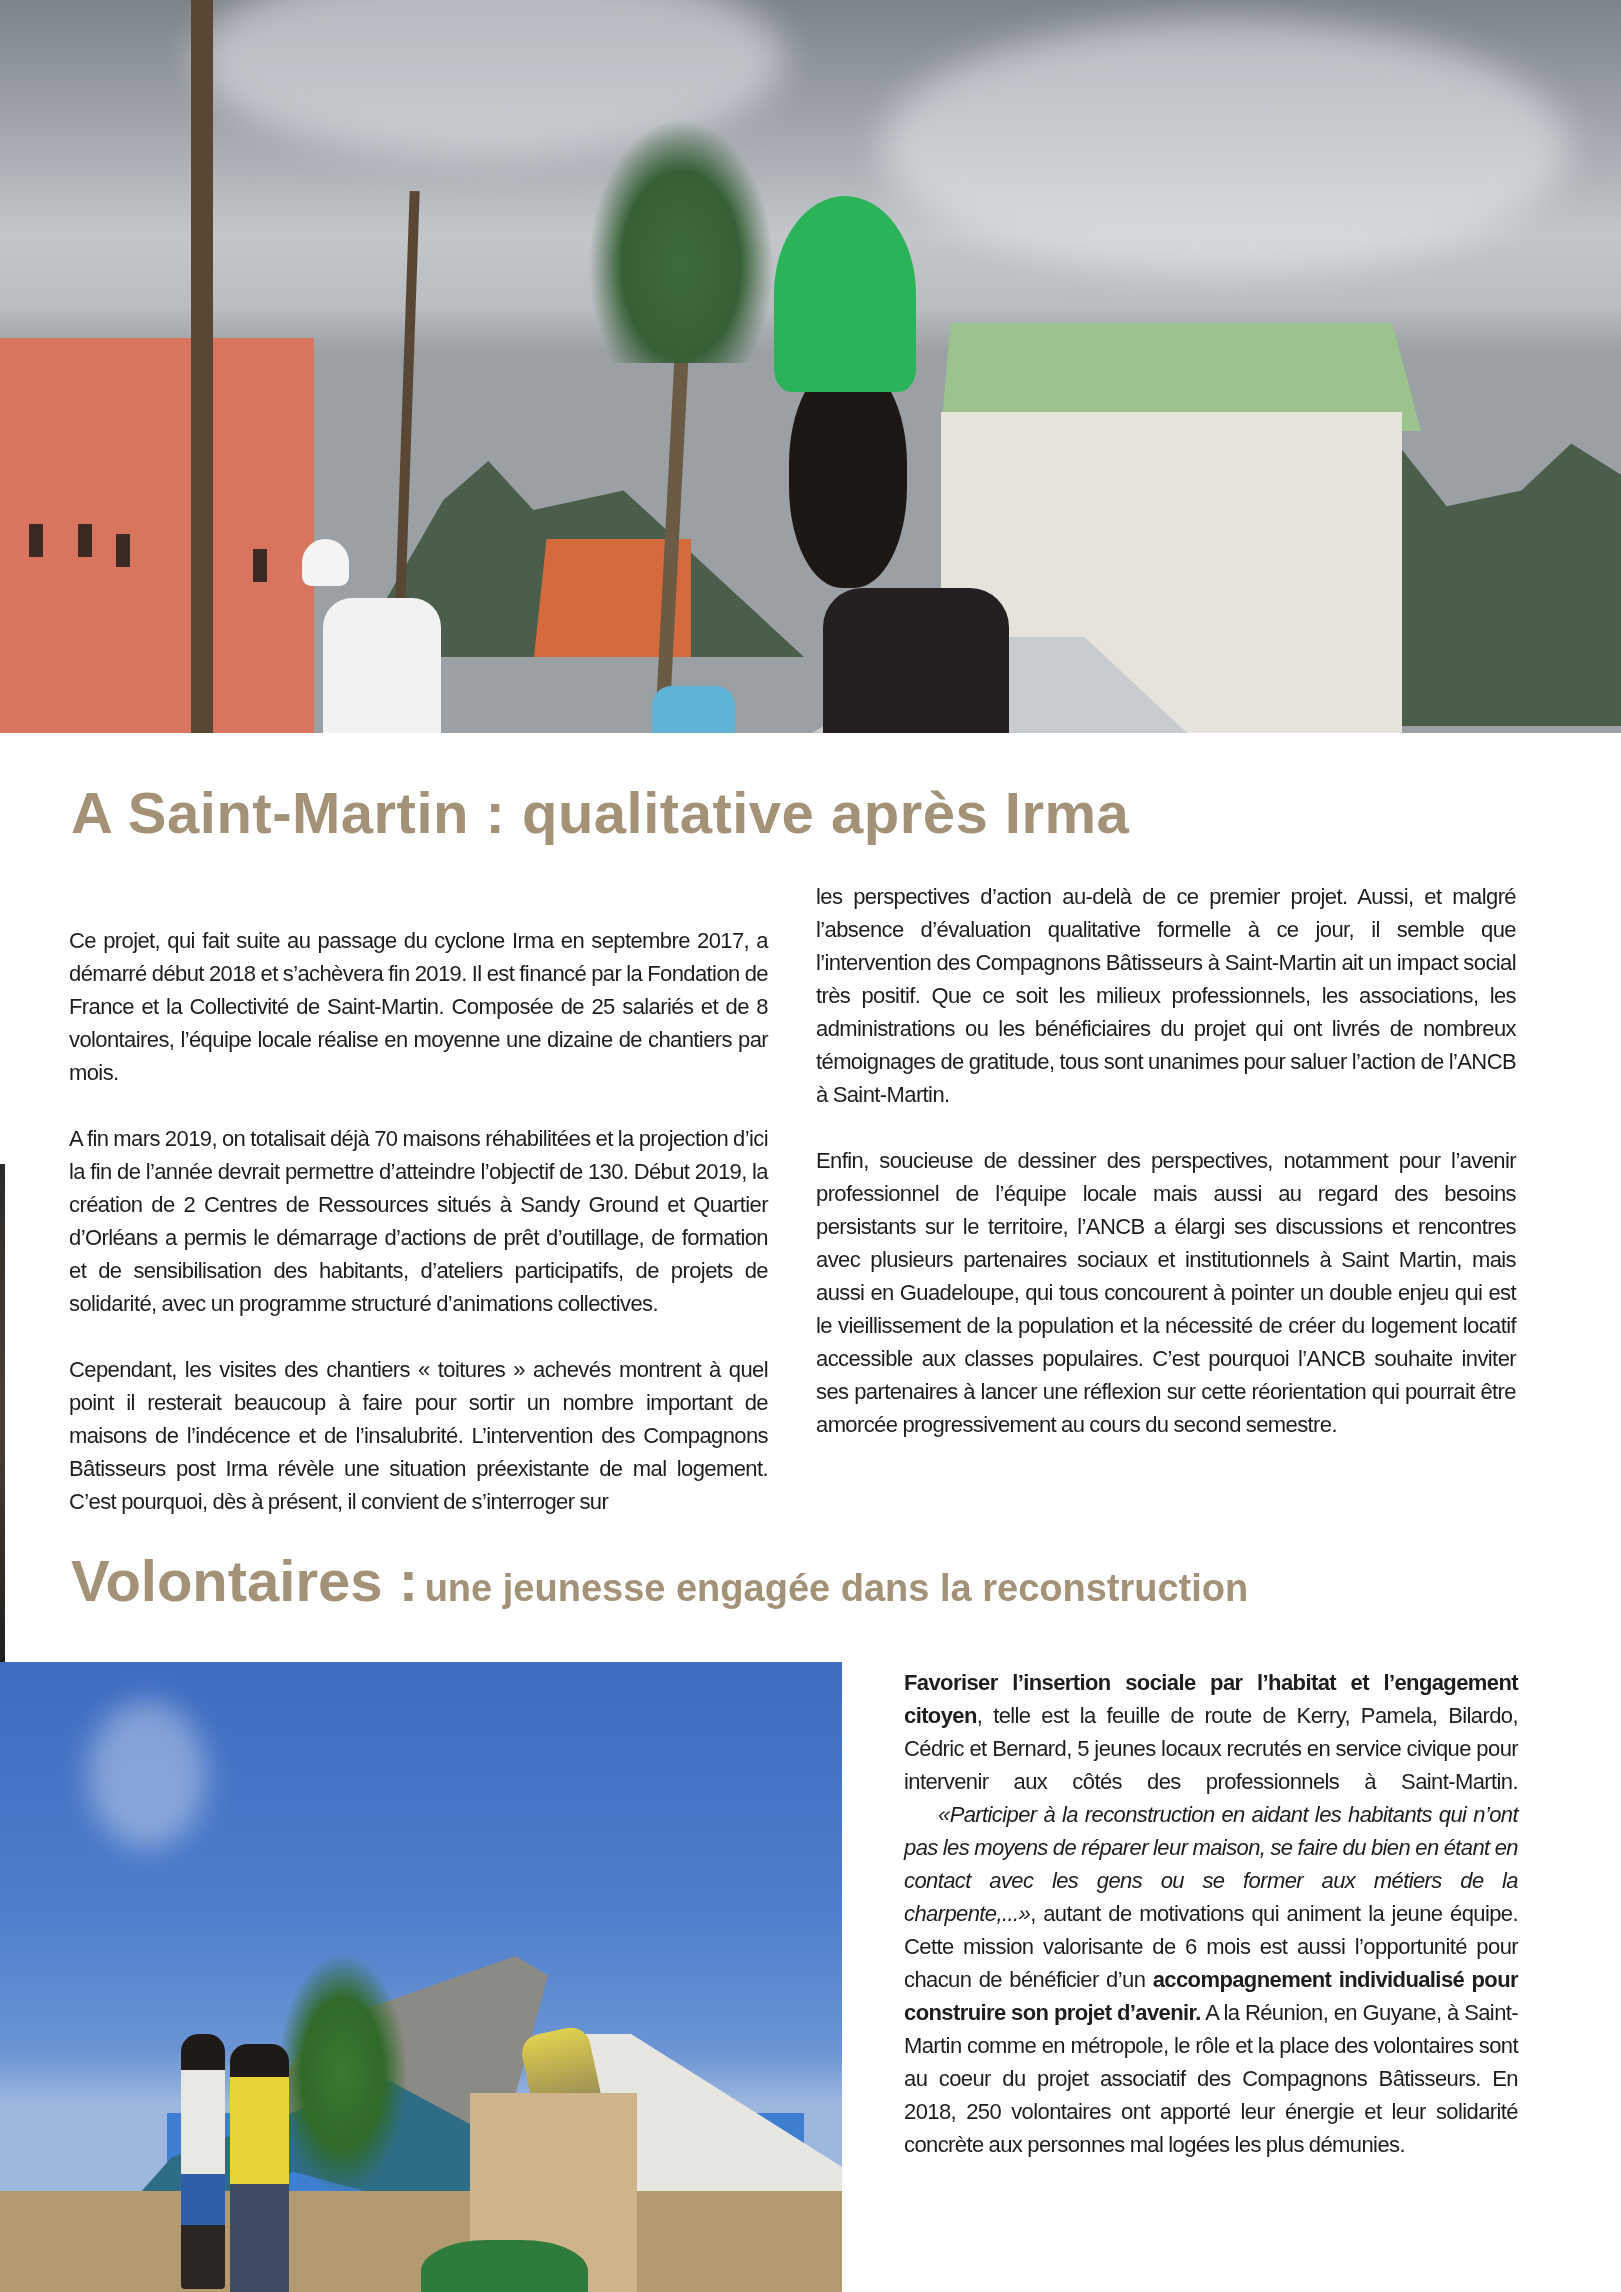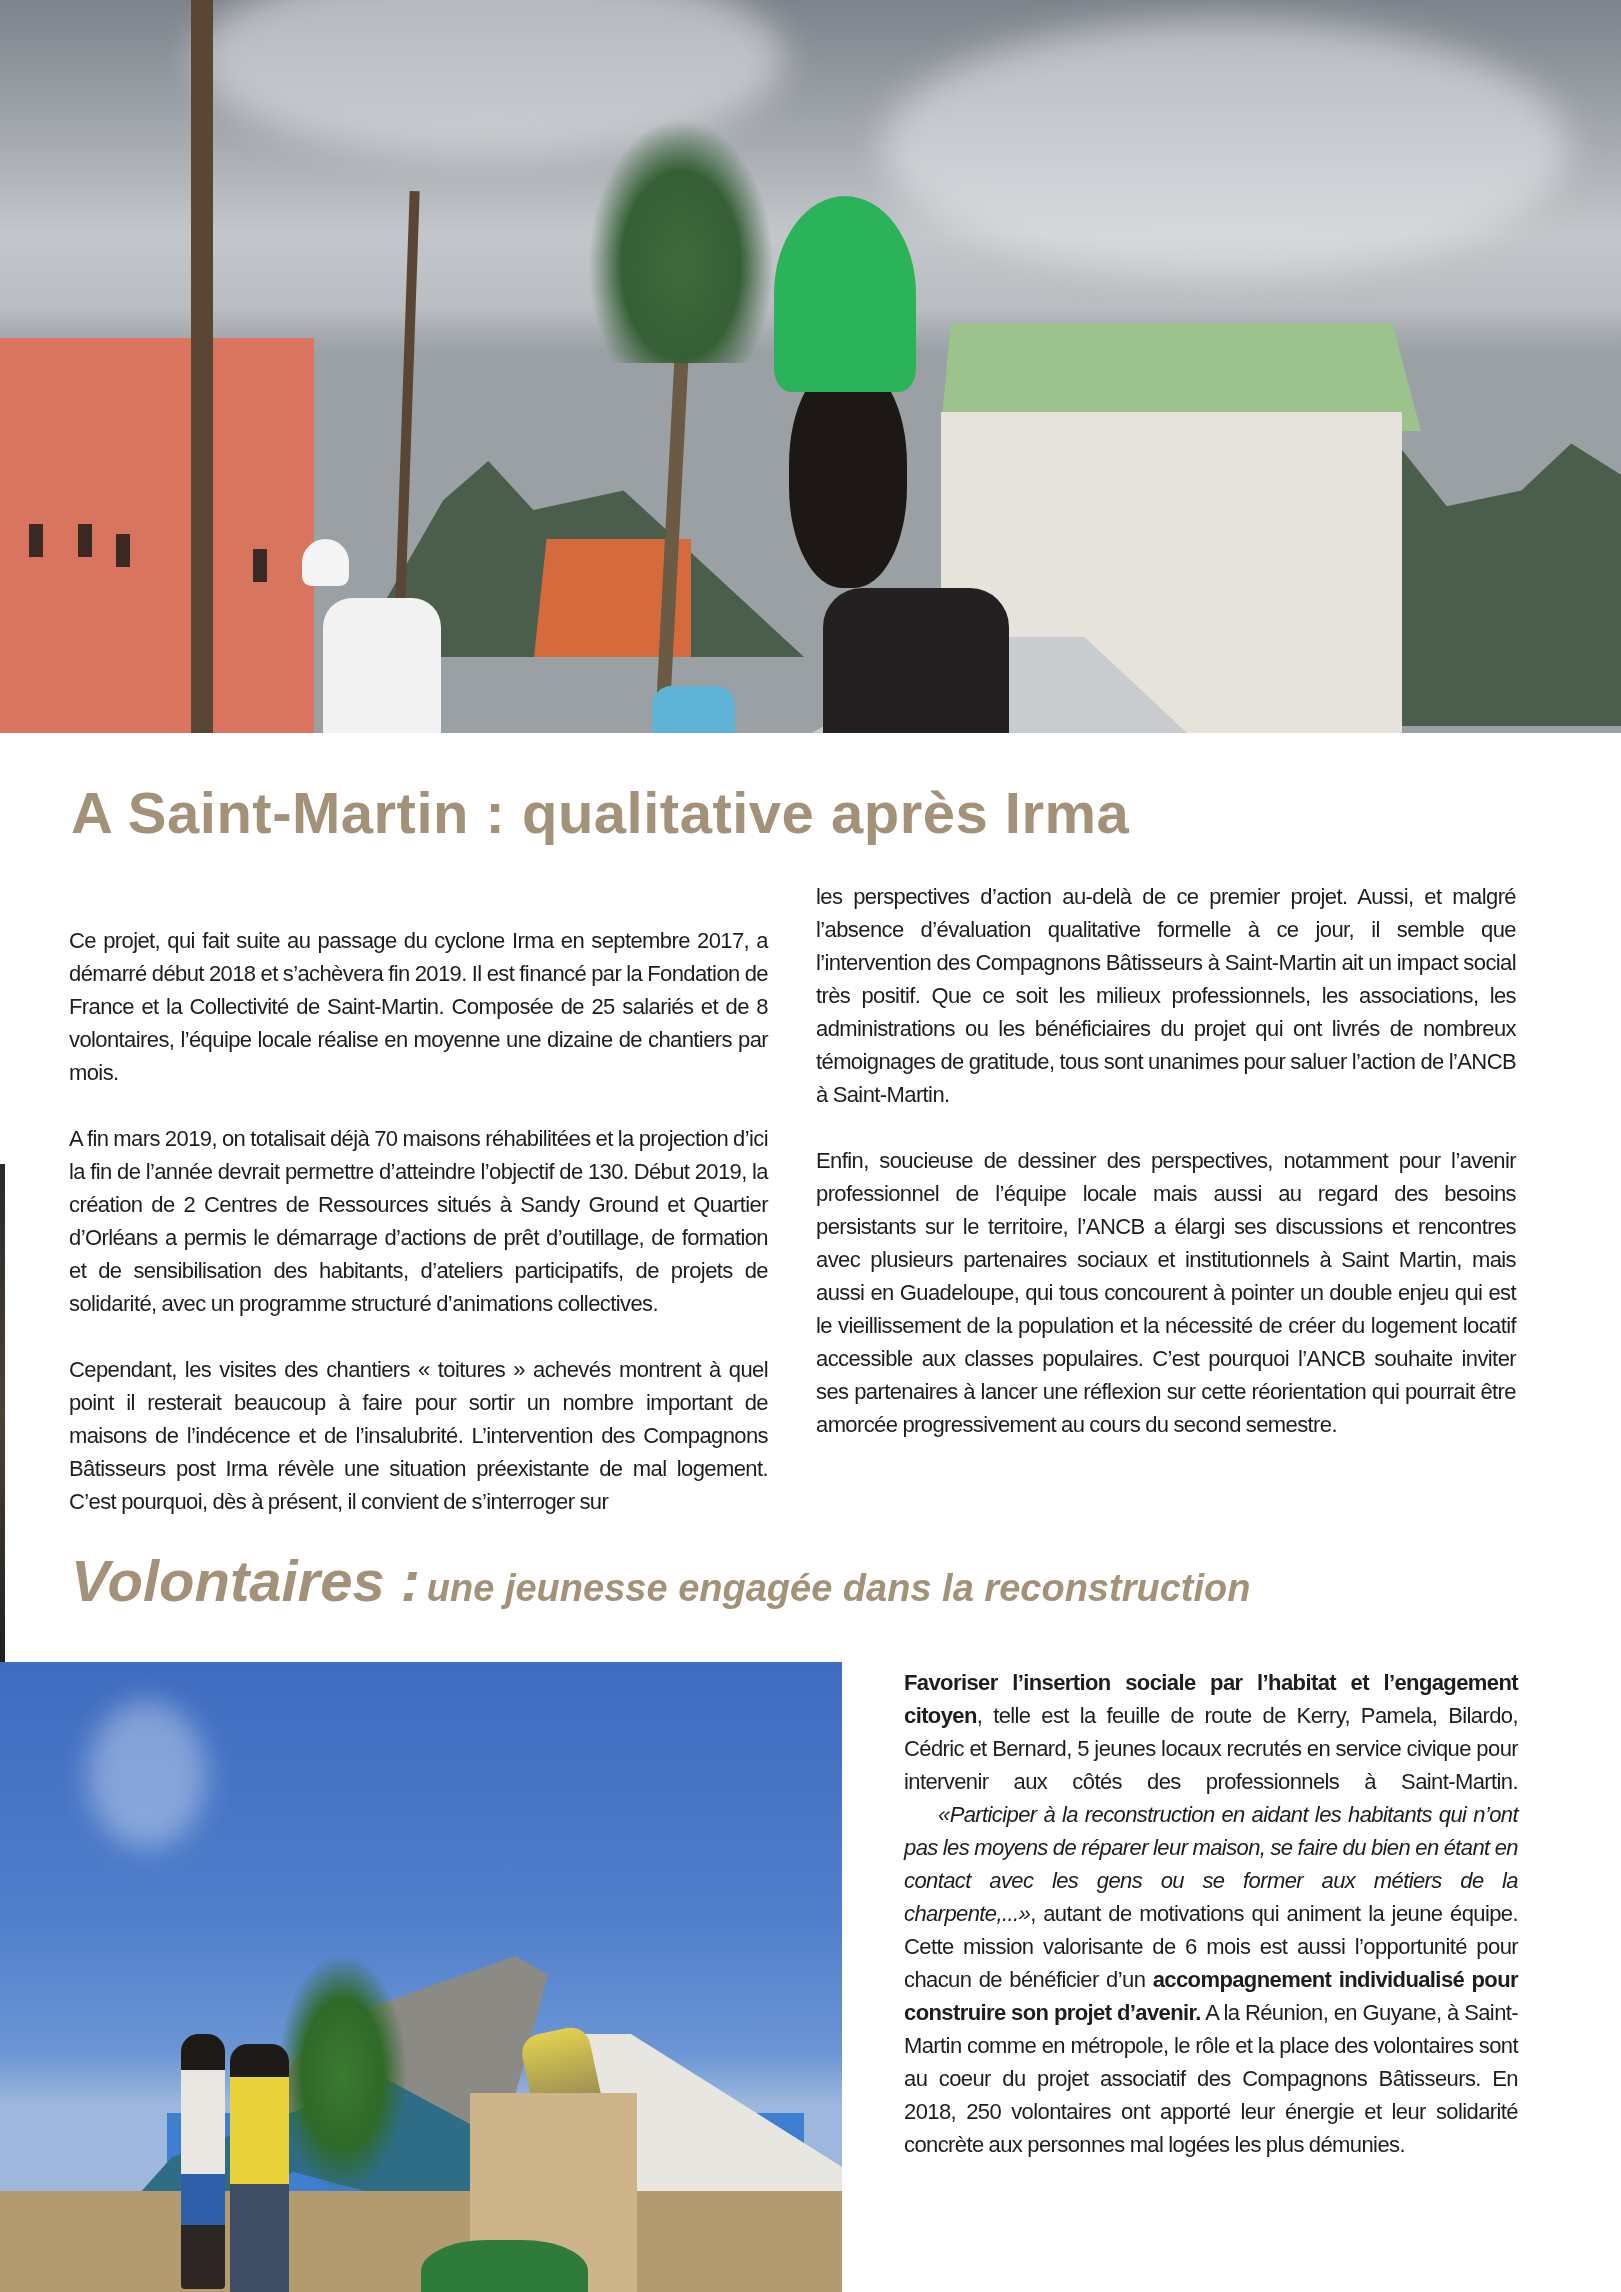--- a/index.html
+++ b/index.html
@@ -28,21 +28,21 @@
   .w1-body{left:323px;top:598px;width:118px;height:235px;background:#f2f2f2;border-radius:29px 29px 9.8px 9.8px;}
   .w1-cap{left:302px;top:539px;width:47px;height:47px;background:#f4f4f4;border-radius:50% 50% 20% 20%;}
   .w2-body{left:652px;top:686px;width:83px;height:113px;background:#5fb4d5;border-radius:19.6px;}
   .w3-body{left:823px;top:588px;width:186px;height:774px;background:#242021;border-radius:39px 39px 0 0;}
   .w3-head{left:789px;top:363px;width:118px;height:225px;background:#1d1816;border-radius:45%;}
   .w3-helmet{left:774px;top:196px;width:142px;height:196px;background:#2bb35a;border-radius:50% 50% 12% 12%;}
 
   
   .heading{position:absolute;font-family:"Liberation Sans",sans-serif;font-weight:bold;color:#a39277;white-space:nowrap;}
   .h1{left:71px;top:779px;font-size:58px;letter-spacing:0.5px;}
-  .h2{left:71px;top:1547px;font-style:italic;}
+  .h2{left:71px;top:1547px;}
   .h2 .big{font-size:58px;}
   .h2 .small{font-size:38px;}
 
   
   .col{position:absolute;font-size:22px;line-height:33px;text-align:justify;color:#1d1d1d;
     font-family:"Liberation Sans",sans-serif;letter-spacing:-0.6px;word-spacing:-0.5px;}
   .col p{margin:0 0 33px 0;}
   .col p:last-child{margin-bottom:0;}
   .col-left{left:69px;top:924px;width:699px;}
   .col-right{left:816px;top:880px;width:700px;}

